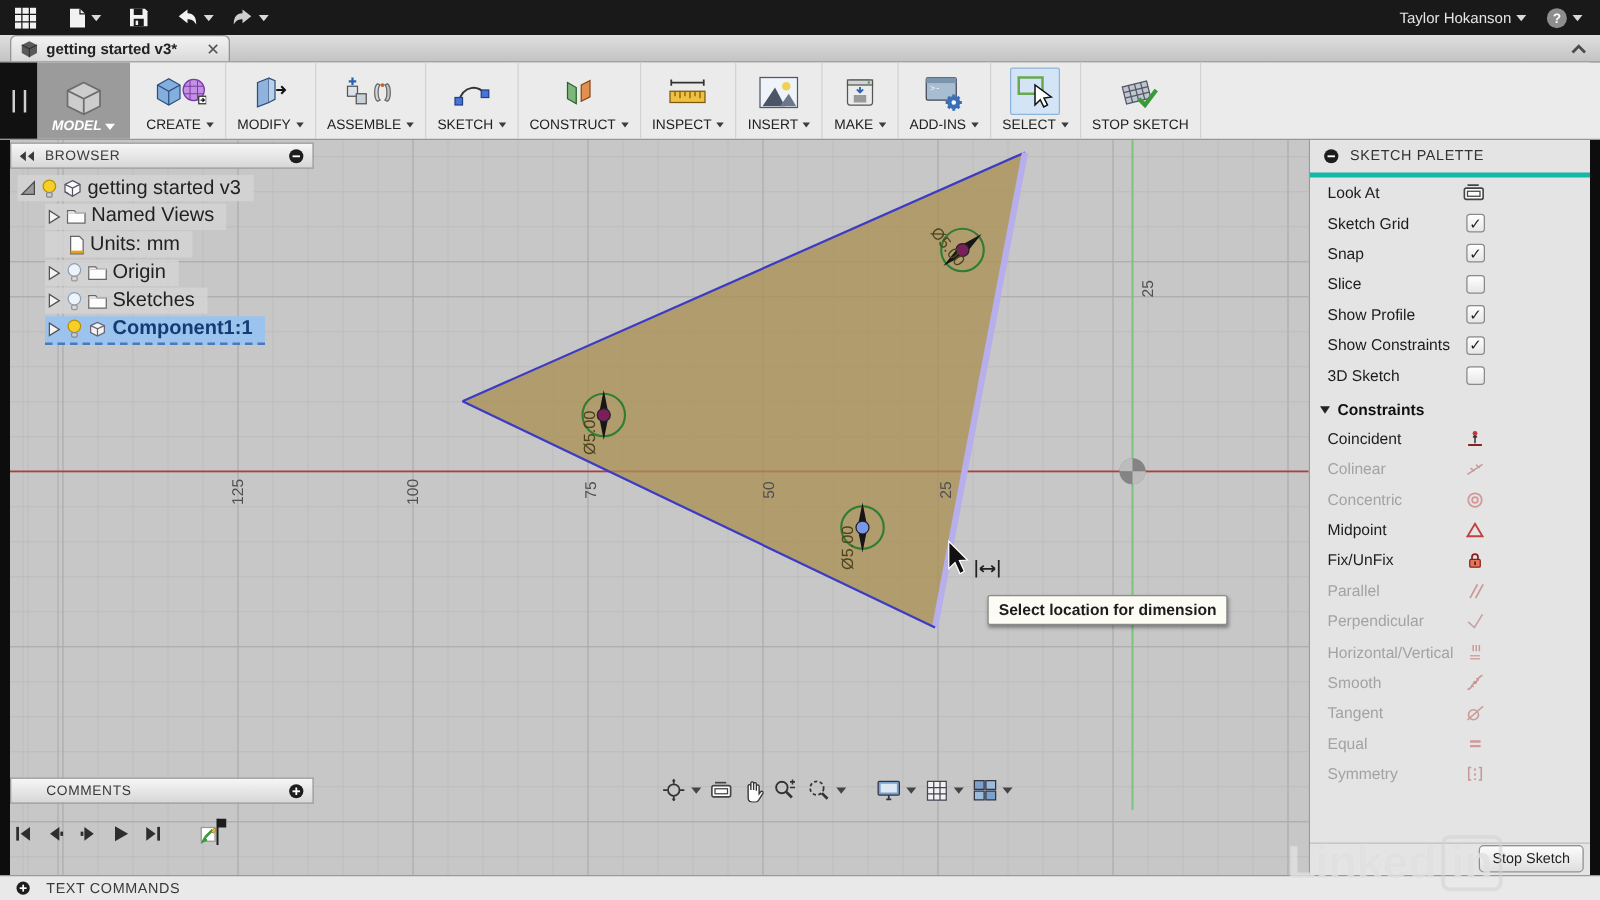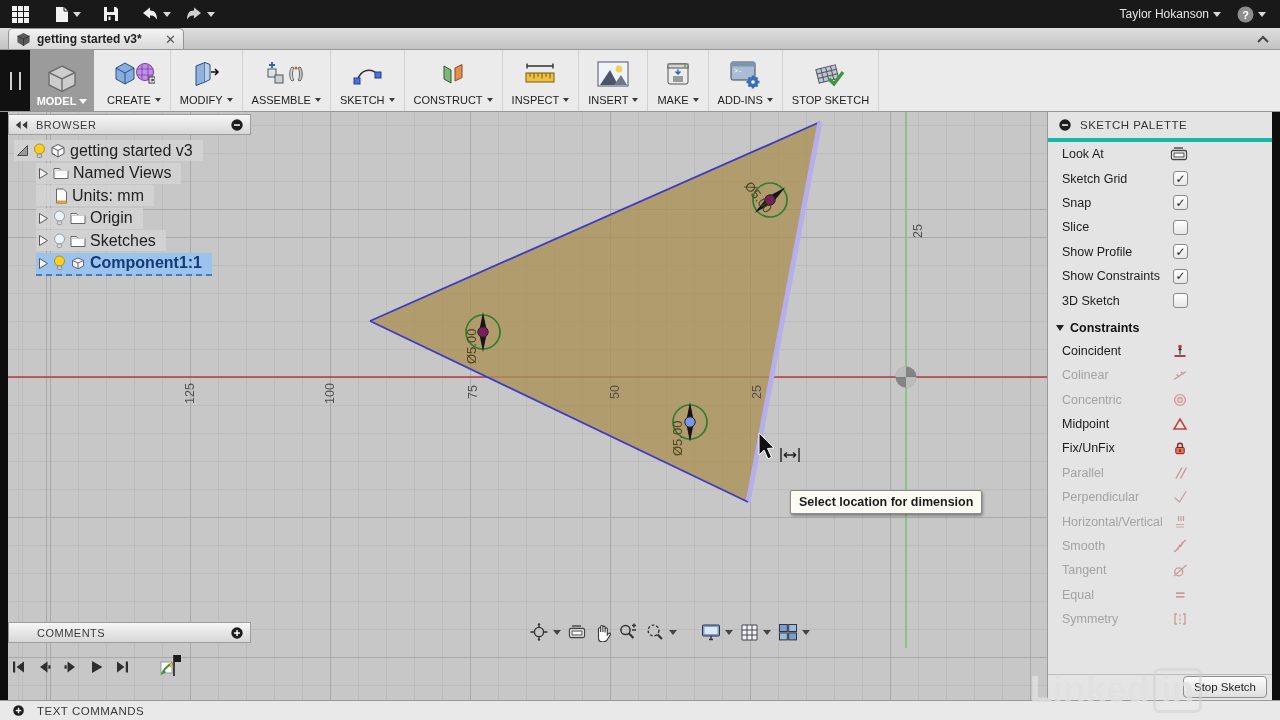--- a/index.html
+++ b/index.html
@@ -14,21 +14,21 @@
   #user-menu{margin-left:auto;color:#e4e4e4;font-size:12px;display:flex;align-items:center;cursor:pointer;}
   
   #tabbar{left:0;top:28px;width:1280px;height:22px;background:linear-gradient(#dfdfdf,#c3c3c3);border-bottom:1px solid #989898;display:flex;align-items:flex-end;z-index:40;box-sizing:border-box;}
   #doc-tab{margin-left:8px;width:176px;height:21px;background:linear-gradient(#f3f3f3,#d9d9d9);border:1px solid #949494;border-bottom:none;border-radius:5px 5px 0 0;display:flex;align-items:center;padding:0 7px;gap:6px;box-sizing:border-box;}
   #tab-title{font-size:12px;font-weight:bold;color:#222;white-space:nowrap;}
   #tab-close{margin-left:auto;color:#555;font-size:13px;font-weight:bold;cursor:pointer;line-height:1;}
   
   #toolbar{left:0;top:50px;width:1280px;height:62px;background:#ebebeb;border-bottom:1px solid #969696;display:flex;align-items:stretch;z-index:40;box-sizing:border-box;}
   #toolbar-left{width:30px;background:#111;display:flex;align-items:center;justify-content:center;}
   .grip{width:7px;height:18px;border-left:2px solid #cfcfcf;border-right:2px solid #cfcfcf;}
-  #model-block{width:64px;background:#9b9b9b;display:flex;flex-direction:column;align-items:center;justify-content:flex-end;padding-bottom:4px;cursor:pointer;}
+  #model-block{width:74px;background:#9b9b9b;display:flex;flex-direction:column;align-items:center;justify-content:flex-end;padding-bottom:4px;cursor:pointer;font-style:italic;}
   #model-label{font-size:11px;font-weight:bold;color:#fff;display:flex;align-items:center;}
   #model-label .caret{border-top-color:#fff;margin-left:3px;}
   #tb-buttons{display:flex;margin-left:4px;}
   .tb-btn{display:flex;flex-direction:column;align-items:center;justify-content:flex-end;padding:4px 9px 5px;border-right:1px solid #d2d2d2;cursor:pointer;min-width:56px;box-sizing:border-box;}
   .tb-icon{height:36px;display:flex;align-items:center;justify-content:center;gap:2px;}
   .tb-icon.active-sel{background:#d2e4f6;border:1px solid #8fb4da;border-radius:2px;padding:1px 4px;}
   .tb-label{font-size:11px;color:#222;display:flex;align-items:center;white-space:nowrap;margin-top:2px;}
   .tb-label .caret{border-top-color:#3c3c3c;border-left-width:3.5px;border-right-width:3.5px;border-top-width:4.5px;}
   
   #canvas{left:8px;top:112px;width:1264px;height:588px;background-color:#c7c7c7;z-index:1;
@@ -61,21 +61,21 @@
   .pal-row{display:flex;align-items:center;height:24.4px;padding:0 84px 0 14px;justify-content:space-between;cursor:pointer;}
   .pal-row .lbl{font-size:12.5px;color:#1c1c1c;}
   .pal-row.disabled .lbl{color:#a3a3a3;}
   .checkbox{width:15px;height:15px;border:1px solid #8a8a8a;border-radius:3px;background:linear-gradient(#ffffff,#e6e6e6);display:flex;align-items:center;justify-content:center;font-size:12px;font-weight:bold;color:#222;box-sizing:border-box;cursor:pointer;}
   #palette-footer{position:absolute;left:0;bottom:0;width:100%;height:27px;border-top:1px solid #bdbdbd;box-sizing:border-box;}
   #stop-sketch-btn{position:absolute;right:5px;bottom:3px;height:20px;padding:0 10px;background:linear-gradient(#fcfcfc,#dedede);border:1px solid #8f8f8f;border-radius:4px;font-size:11.5px;color:#222;display:flex;align-items:center;cursor:pointer;}
   
   #viewcube{left:1208px;top:71px;width:48px;height:48px;background:#dfe4e4;border:1px solid #b9bfc1;display:flex;align-items:center;justify-content:center;z-index:6;cursor:pointer;box-sizing:border-box;}
   #viewcube span{font-size:13px;font-weight:bold;color:#8a9296;letter-spacing:.5px;}
   
-  #dim-tooltip{left:790px;top:490px;height:22px;background:#fcfcf4;border:1px solid #8a8a8a;border-radius:2px;box-shadow:1px 2px 3px rgba(0,0,0,.35);display:flex;align-items:center;padding:0 8px;z-index:8;}
+  #dim-tooltip{left:790px;top:476px;height:22px;background:#fcfcf4;border:1px solid #8a8a8a;border-radius:2px;box-shadow:1px 2px 3px rgba(0,0,0,.35);display:flex;align-items:center;padding:0 8px;z-index:8;}
   #dim-tooltip span{font-size:12.5px;font-weight:bold;color:#1c1c1c;white-space:nowrap;}
   
   #navbar{left:528px;top:621px;display:flex;align-items:center;gap:5px;z-index:6;}
   .nav-item{display:flex;align-items:center;cursor:pointer;padding:1px;}
   .nav-sep{width:12px;}
   #playback{left:10px;top:654px;display:flex;align-items:center;gap:9px;z-index:6;}
   .pb-btn{cursor:pointer;display:flex;align-items:center;}
   .pb-marker{margin-left:18px;}
   
   #textcmd{left:0;top:700px;width:1280px;height:20px;background:#e9e9e9;border-top:1px solid #9a9a9a;display:flex;align-items:center;gap:12px;padding:0 12px;z-index:30;box-sizing:border-box;}
@@ -303,20 +303,32 @@
             <text x="5" y="14" font-size="7" fill="#fff" font-family="Liberation Mono,monospace">&gt;-</text>
             <circle cx="24" cy="23" r="5.2" fill="#3a6fb8"></circle>
             <circle cx="24" cy="23" r="1.8" fill="#fff"></circle>
             <g stroke="#3a6fb8" stroke-width="2.4">
               <path d="M24 16.5 v2 M24 27.5 v2 M17.5 23 h2 M28.5 23 h2 M19.5 18.5 l1.4 1.4 M27.1 26.1 l1.4 1.4 M28.5 18.5 l-1.4 1.4 M20.9 26.1 l-1.4 1.4"></path>
             </g>
           </svg>
         </div>
         <div class="tb-label">
           <span>ADD-INS</span>
+          <span class="caret"></span>
+        </div>
+      </div>
+      <div class="tb-btn">
+        <div class="tb-icon active-sel">
+          <svg width="30" height="30" viewBox="0 0 30 30">
+            <rect x="2" y="4" width="19" height="13" fill="none" stroke="#6aa84f" stroke-width="2"></rect>
+            <path d="M17 12 V28 L21.2 23.8 L24 29.5 L27 28 L24.2 22.4 L30 21.6 Z" transform="translate(-2,-2)" fill="#fff" stroke="#111" stroke-width="1.2"></path>
+          </svg>
+        </div>
+        <div class="tb-label">
+          <span>SELECT</span>
           <span class="caret"></span>
         </div>
       </div>
       <div class="tb-btn">
         <div class="tb-icon">
           <svg width="34" height="30" viewBox="0 0 34 30">
             <g transform="rotate(-14 14 14)">
               <path d="M4 8 h20 v14 h-20 z" fill="#bcc7cf" stroke="#556"></path>
               <path d="M4 12.6 h20 M4 17.2 h20 M9 8 v14 M14 8 v14 M19 8 v14" stroke="#556" fill="none"></path>
             </g>

